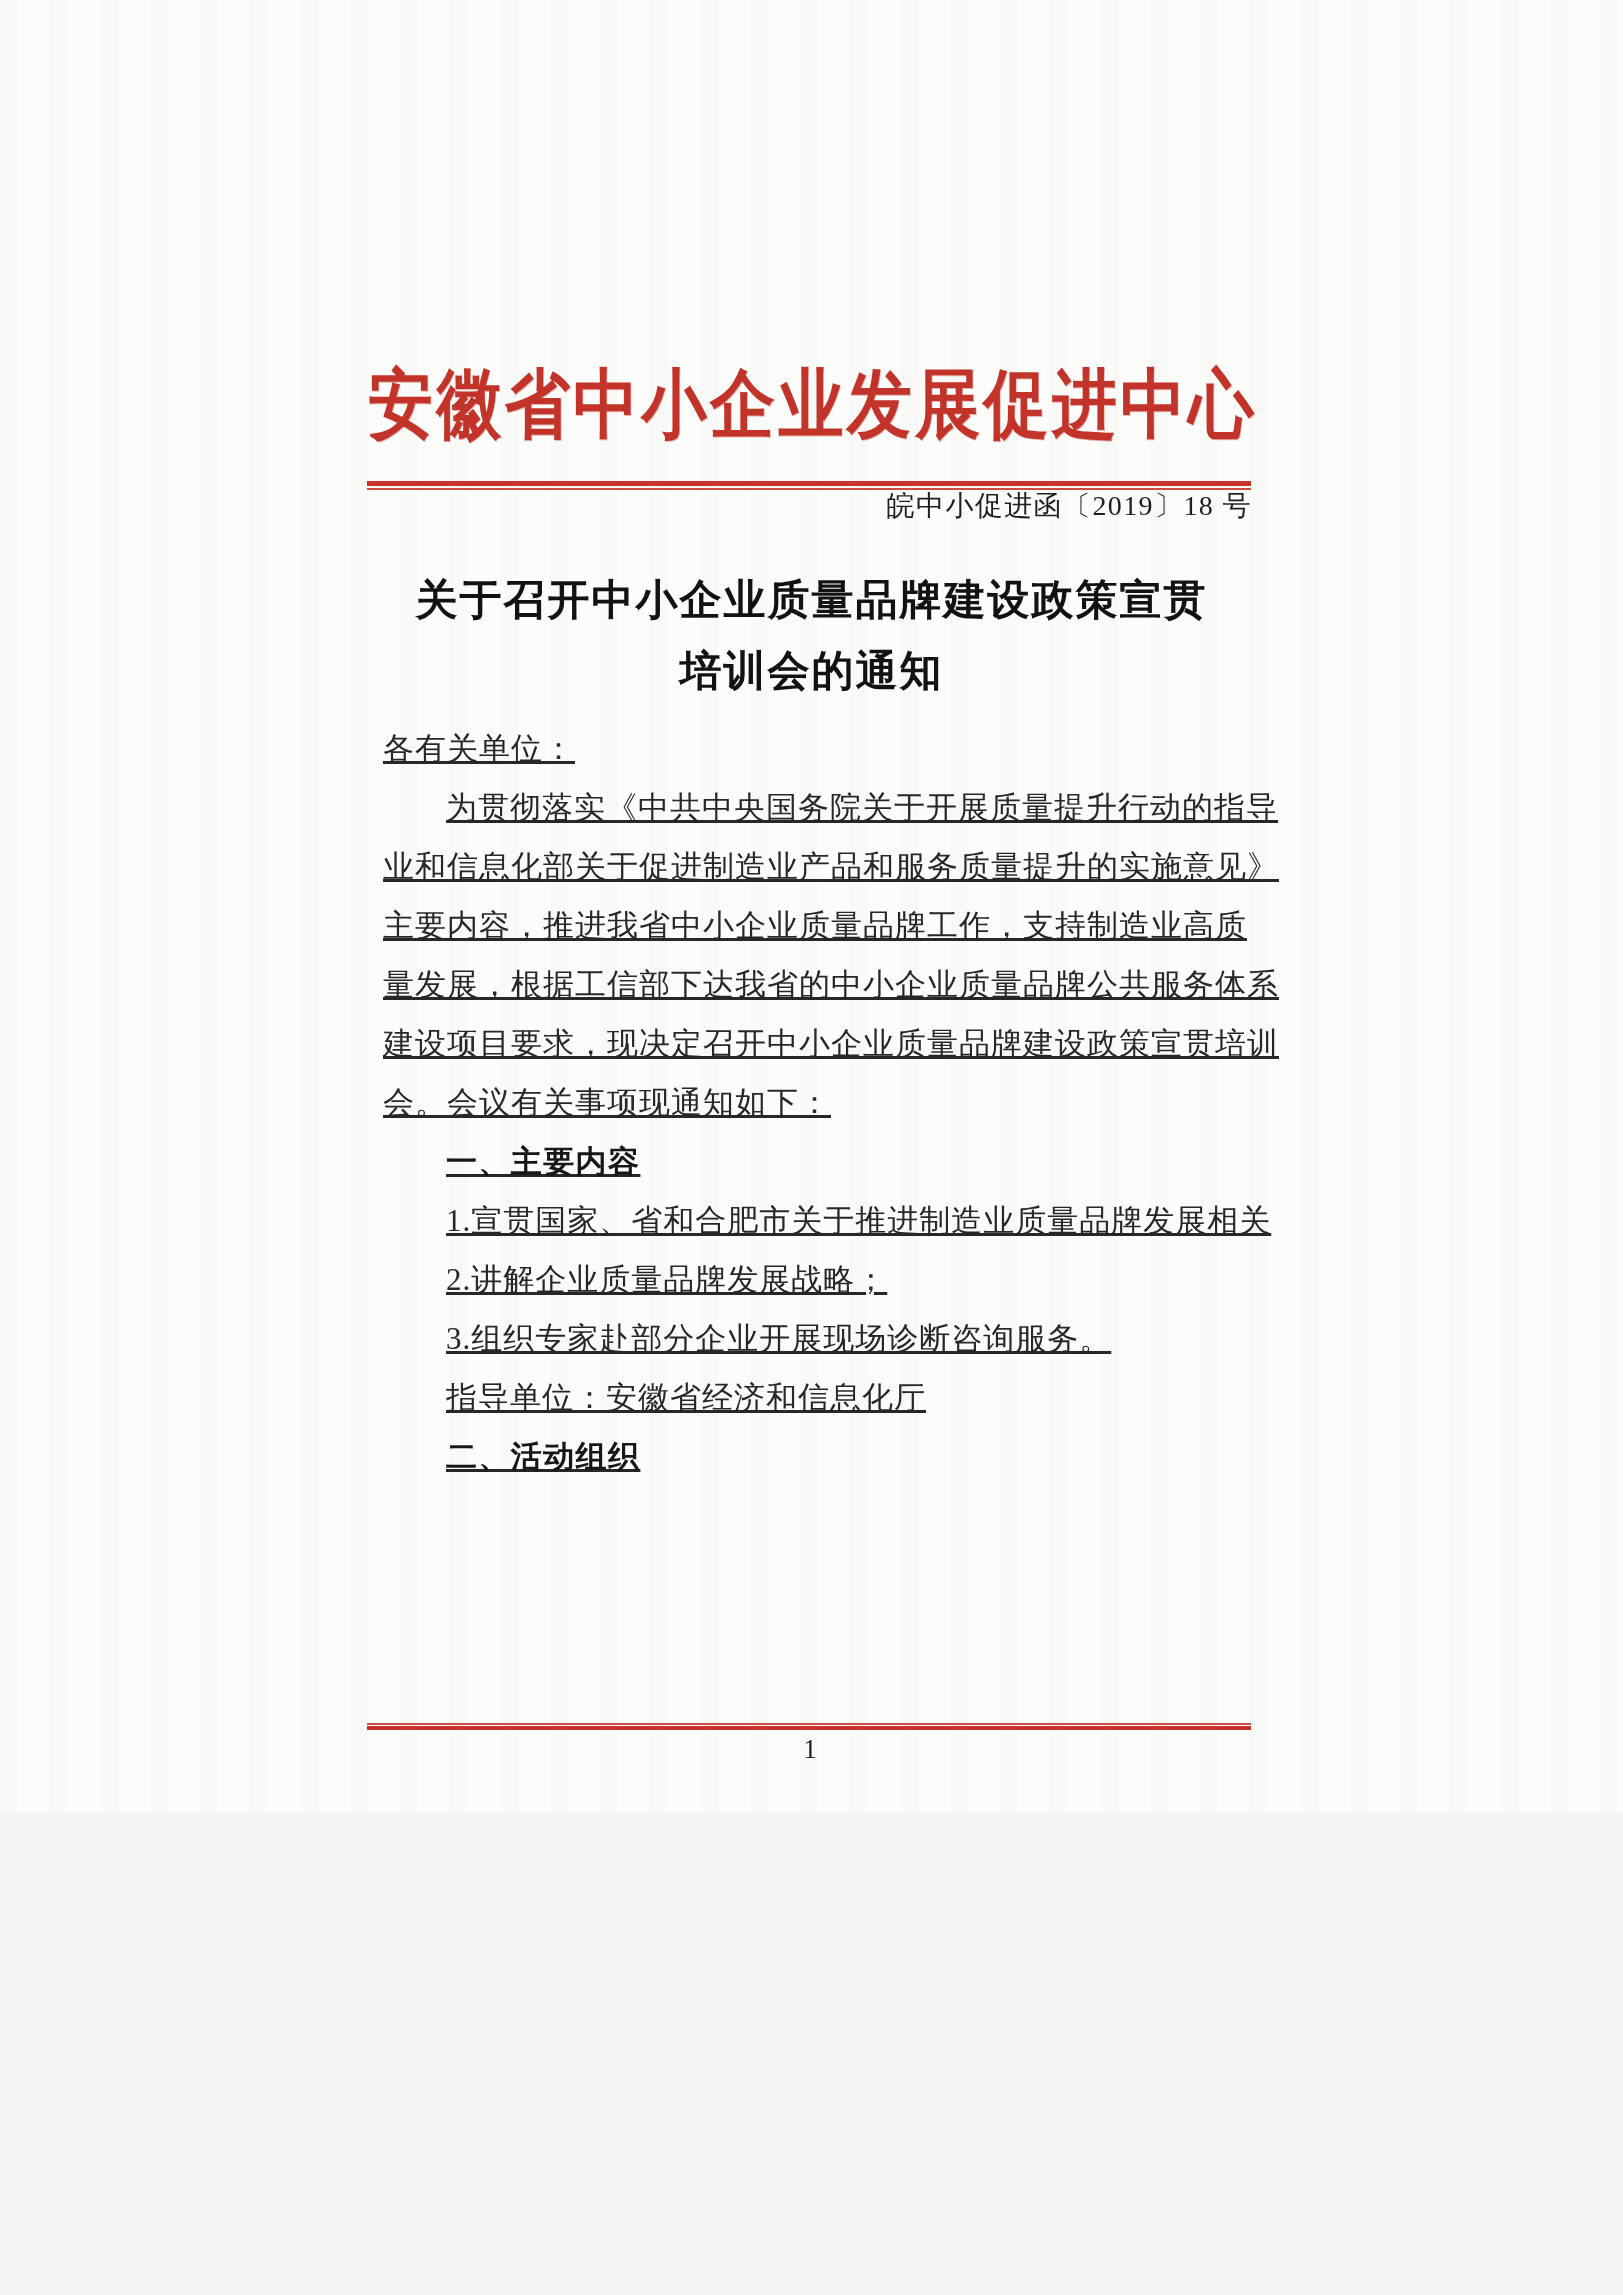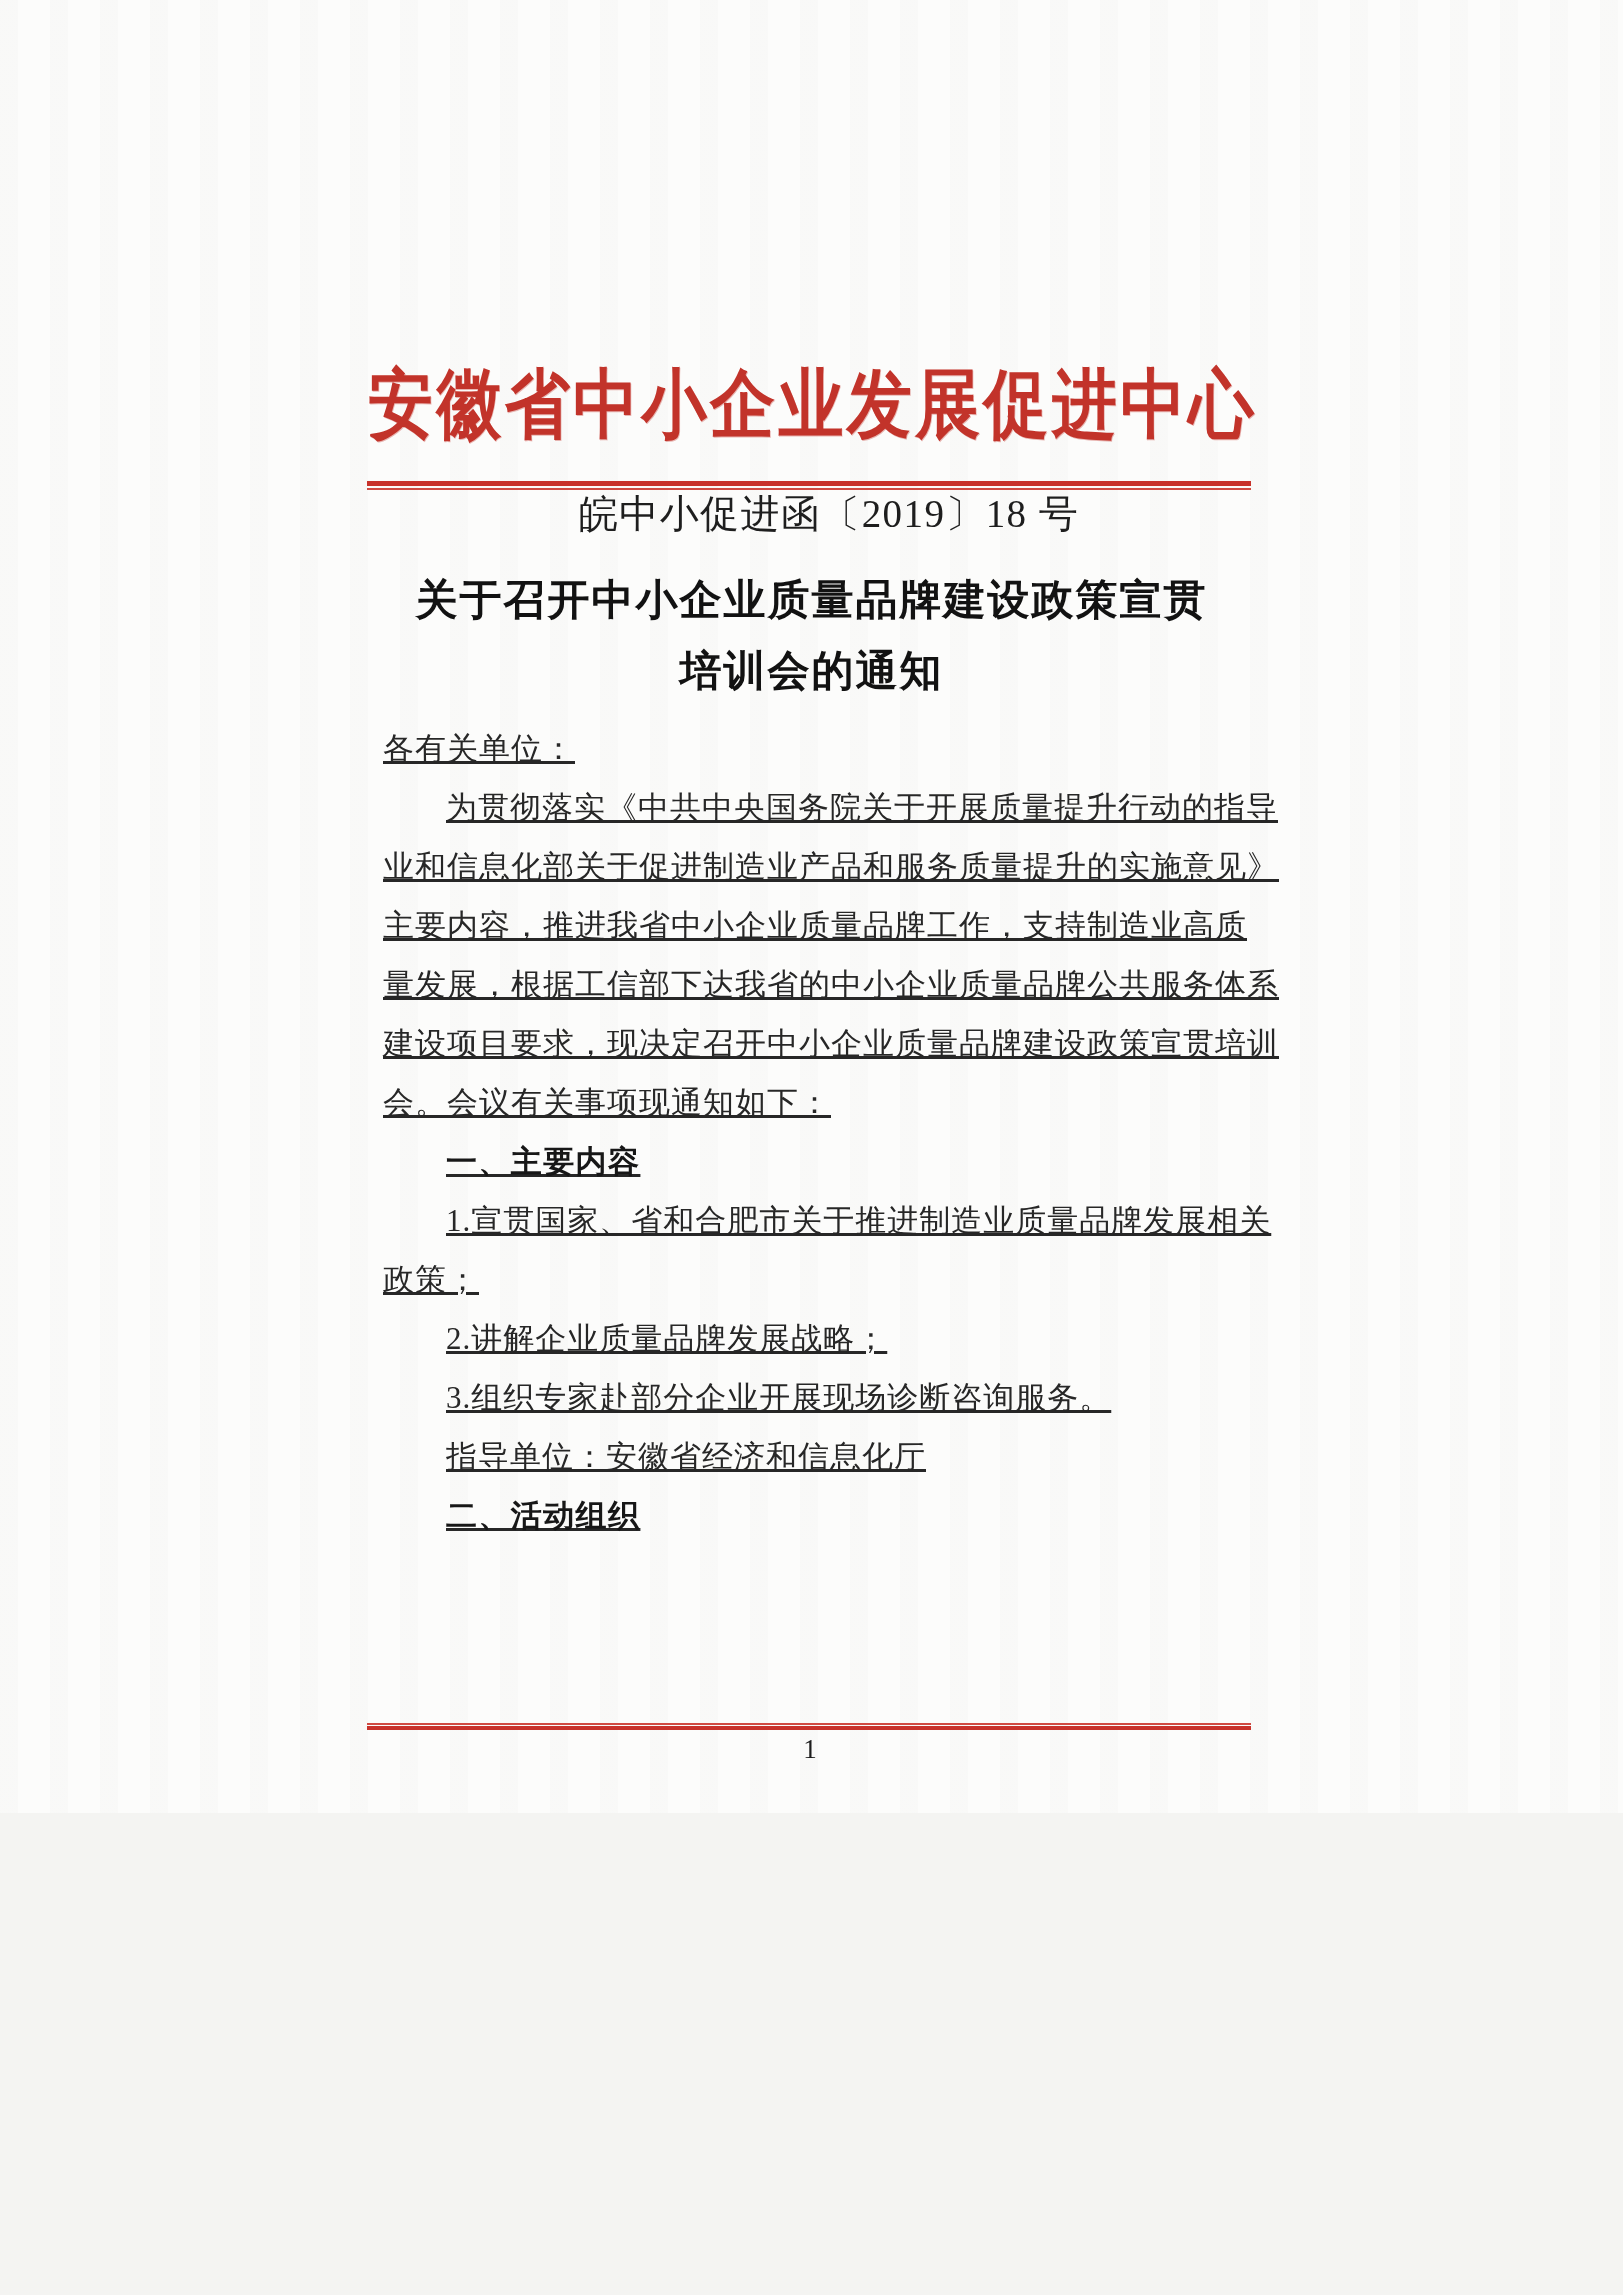--- a/index.html
+++ b/index.html
@@ -49,24 +49,24 @@
   .head-rule .gap {
     height: 2px;
   }
   .head-rule .thin {
     height: 2px;
     background: #d04a42;
   }
   .doc-number {
     position: absolute;
     top: 487px;
-    left: 387px;
+    left: 368px;
     width: 884px;
-    text-align: center;
-    font-size: 39px;
+    text-align: right;
+    font-size: 28px;
     color: #1e1e1e;
     letter-spacing: 1.4px;
     white-space: nowrap;
   }
   
   .doc-title {
     position: absolute;
     top: 565px;
     left: 300px;
     width: 1023px;
@@ -157,21 +157,20 @@
     <div class="line indent">为贯彻落实《中共中央国务院关于开展质量提升行动的指导</div>
     <div class="line">业和信息化部关于促进制造业产品和服务质量提升的实施意见》</div>
     <div class="line">主要内容，推进我省中小企业质量品牌工作，支持制造业高质</div>
     <div class="line">量发展，根据工信部下达我省的中小企业质量品牌公共服务体系</div>
     <div class="line">建设项目要求，现决定召开中小企业质量品牌建设政策宣贯培训</div>
     <div class="line">会。会议有关事项现通知如下：</div>
 
     <div class="line indent heading">一、主要内容</div>
 
     <div class="line indent">1.宣贯国家、省和合肥市关于推进制造业质量品牌发展相关</div>
-    <div class="line">政策；</div>
     <div class="line indent">2.讲解企业质量品牌发展战略；</div>
     <div class="line indent">3.组织专家赴部分企业开展现场诊断咨询服务。</div>
 
     <div class="line indent">指导单位：安徽省经济和信息化厅</div>
 
     <div class="line indent heading">二、活动组织</div>
   </div>
 
   <div class="foot-rule">
     <div class="thin"></div>

